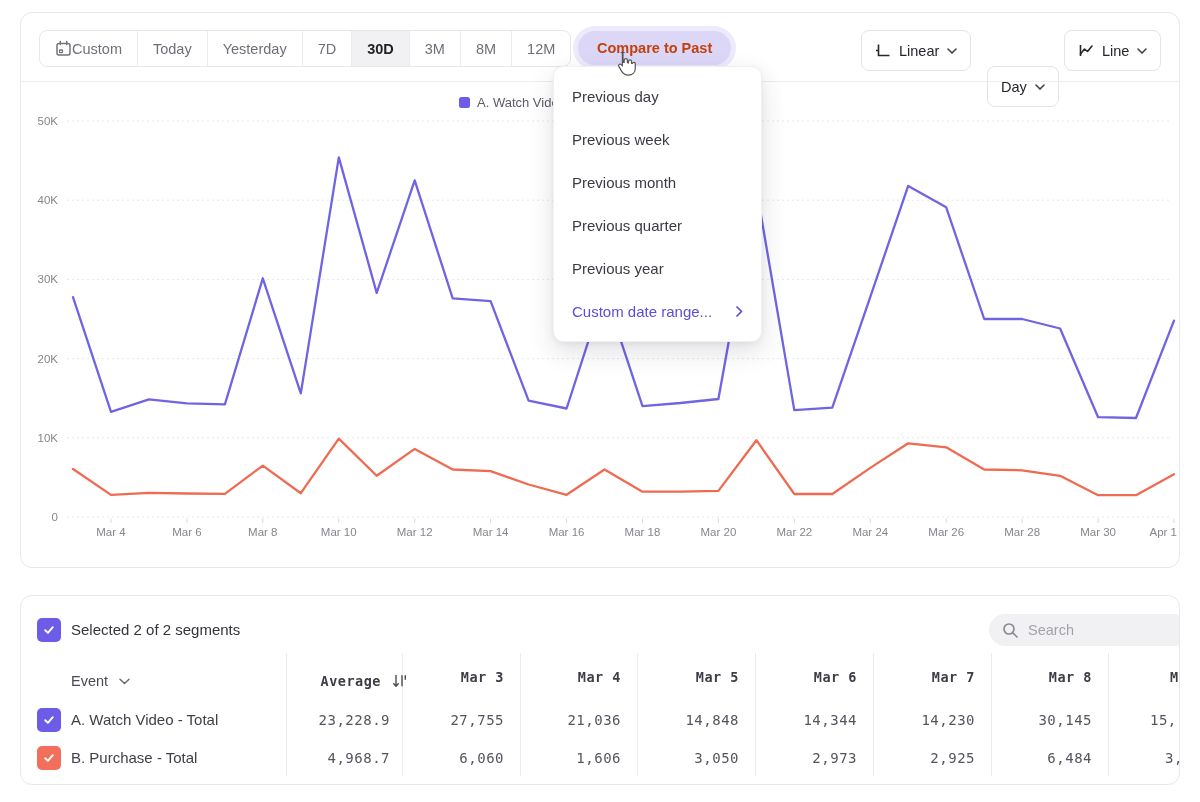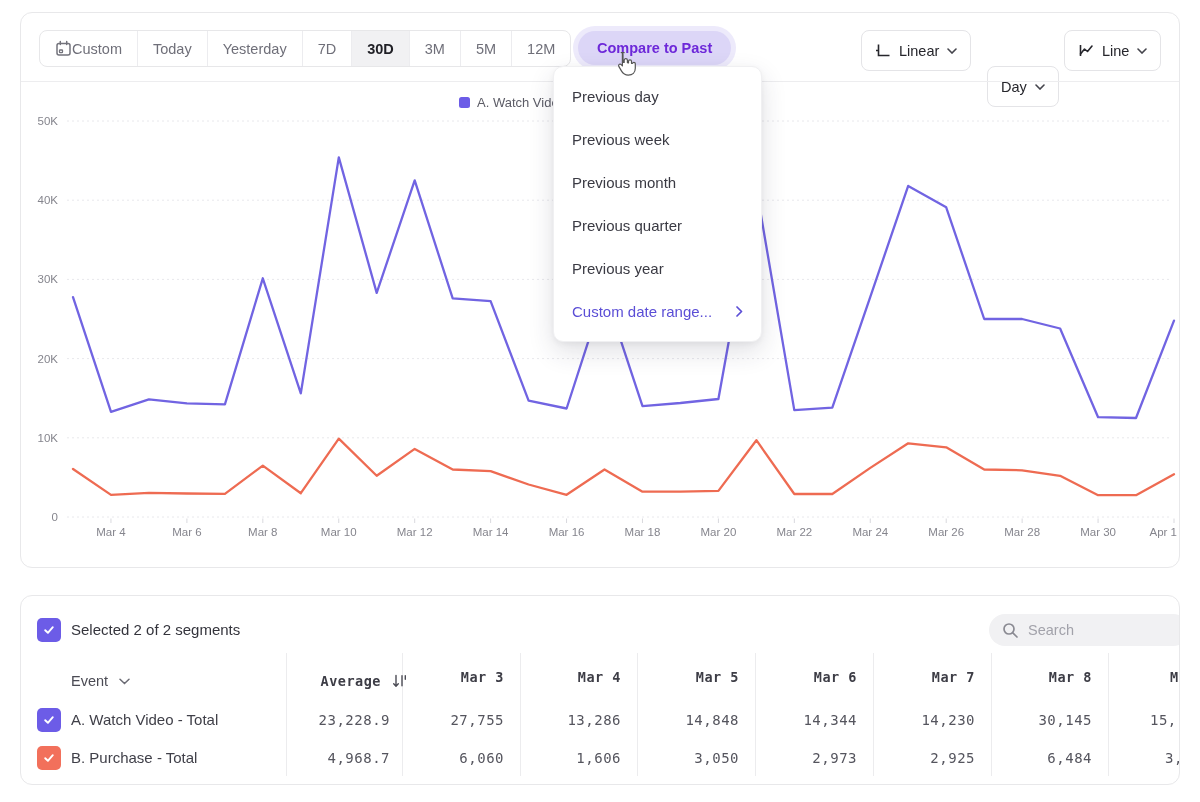--- a/index.html
+++ b/index.html
@@ -11,21 +11,21 @@
 
   
   .seg-group { position:absolute; left:18px; top:17px; height:37px; display:flex; align-items:stretch;
                border:1px solid #e7e7e9; border-radius:8px; background:#fff; overflow:hidden; }
   .seg-item { display:flex; align-items:center; padding:0 15px; font-size:14.5px; color:#6f6f79;
               border-left:1px solid #ececef; cursor:pointer; white-space:nowrap; }
   .seg-item:first-child { border-left:none; }
   .seg-item.active { background:#f1f1f3; color:#1f1f25; font-weight:bold; }
 
   .pill-btn { position:absolute; left:557px; top:18px; height:34px; padding:0 19px; display:flex; align-items:center;
-              background:#dcd6f7; color:#6d28d9; font-size:14.5px; font-weight:bold; border-radius:17px;
+              background:#dcd6f7; color:#c2410c; font-size:14.5px; font-weight:bold; border-radius:17px;
               box-shadow:0 0 0 5px #edeafb; cursor:pointer; z-index:5; }
 
   .ctl-btn { position:absolute; top:17px; height:41px; display:flex; align-items:center; gap:8px; padding:0 13px;
              background:#fff; border:1px solid #e4e4e7; border-radius:8px; font-size:14.5px; color:#26262c;
              font-weight:500; cursor:pointer; }
 
   .toolbar-divider { position:absolute; left:0; right:0; top:68px; height:1px; background:#ededef; }
 
   
   .legend { position:absolute; left:438px; top:82px; display:flex; align-items:center; gap:7px; z-index:1; }
@@ -85,21 +85,21 @@
       <div class="seg-item">
         <span>7D</span>
       </div>
       <div class="seg-item active">
         <span>30D</span>
       </div>
       <div class="seg-item">
         <span>3M</span>
       </div>
       <div class="seg-item">
-        <span>5M</span>
+        <span>8M</span>
       </div>
       <div class="seg-item">
         <span>12M</span>
       </div>
     </div>
 
   <div class="pill-btn">
     <span>Compare to Past</span>
   </div>
 
@@ -273,21 +273,21 @@
       <div class="th" style="right:87px">Mar 8</div>
       <div class="th" style="left:1149px">M</div>
       <div class="cb" style="left:16px; top:112px; background:#6C5CE7">
         <svg width="14" height="14" viewBox="0 0 14 14">
           <path d="M3.2 7.2 L5.9 9.8 L10.8 4.2" fill="none" stroke="#fff" stroke-width="1.9" stroke-linecap="round" stroke-linejoin="round"></path>
         </svg>
       </div>
       <div class="row-label" style="left:50px; top:115px">A. Watch Video - Total</div>
       <div class="num" style="right:789px; top:116px">23,228.9</div>
       <div class="num" style="right:675px; top:116px">27,755</div>
-      <div class="num" style="right:558px; top:116px">13,286</div>
+      <div class="num" style="right:558px; top:116px">21,036</div>
       <div class="num" style="right:440px; top:116px">14,848</div>
       <div class="num" style="right:322px; top:116px">14,344</div>
       <div class="num" style="right:204px; top:116px">14,230</div>
       <div class="num" style="right:87px; top:116px">30,145</div>
       <div class="num" style="left:1129px; top:116px">15,</div>
       <div class="cb" style="left:16px; top:150px; background:#F2705B">
         <svg width="14" height="14" viewBox="0 0 14 14">
           <path d="M3.2 7.2 L5.9 9.8 L10.8 4.2" fill="none" stroke="#fff" stroke-width="1.9" stroke-linecap="round" stroke-linejoin="round"></path>
         </svg>
       </div>

